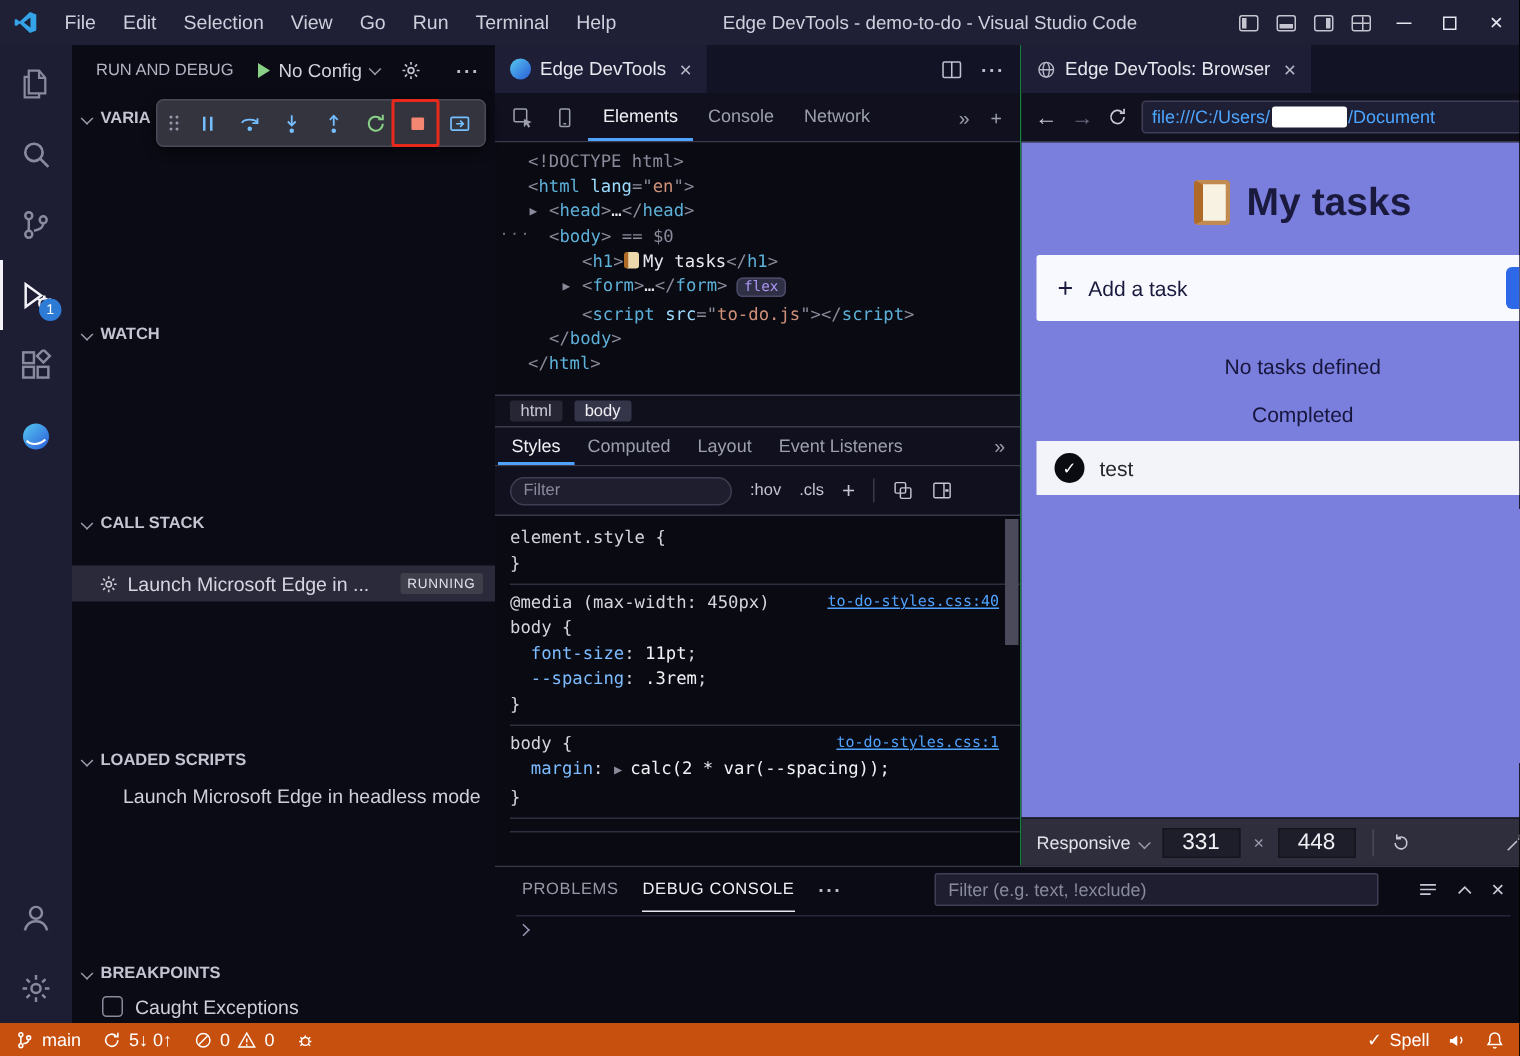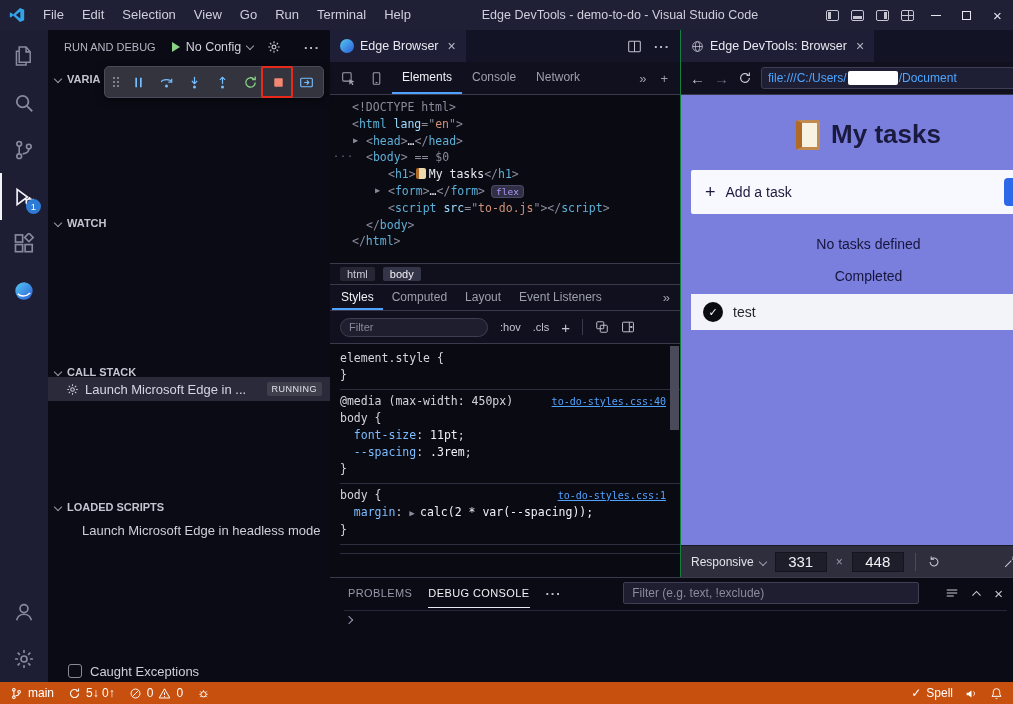--- a/index.html
+++ b/index.html
@@ -38,21 +38,21 @@
 .sidebar{width:282px;background:var(--sidebar-bg);position:relative;font-size:13px;flex:none}
 .sb-header{height:34px;display:flex;align-items:center;padding:0 10px 0 16px}
 .sb-title{font-size:11px;color:#B4B4C4;white-space:nowrap}
 .play-tri{width:0;height:0;border-left:8px solid var(--run-green);border-top:5px solid transparent;border-bottom:5px solid transparent;margin-left:16px}
 .cfg-label{margin-left:6px;color:#D2D2DE;font-size:12.5px}
 .chev-d{width:6px;height:6px;border-right:1.4px solid #9A9AAC;border-bottom:1.4px solid #9A9AAC;transform:rotate(45deg);margin-left:6px;margin-top:-3px}
 .sb-gear{margin-left:14px;color:#C0C0CE}
 .dots-txt{color:#C0C0CE;letter-spacing:1px;font-size:13px;font-weight:bold}
 .sb-dots{margin-left:auto}
 .sb-sec{position:absolute;left:0;right:0;height:22px;display:flex;align-items:center;gap:6px;padding-left:7px;font-size:11px;font-weight:700;color:#C4C4D2}
-.sec-vars{top:38px}.sec-watch{top:182px}.sec-stack{top:331px}.sec-loaded{top:466px}.sec-bps{top:608px}
+.sec-vars{top:38px}.sec-watch{top:182px}.sec-stack{top:308px}.sec-loaded{top:466px}.sec-bps{top:608px}
 .row-stack{position:absolute;top:347px;left:0;right:0;height:24px;background:#2A2A3A;display:flex;align-items:center;gap:6px;padding:0 8px 0 18px;color:#D6D6E2}
 .badge-running{margin-left:auto;background:#3F3F4C;color:#E2E2EC;font-size:9px;letter-spacing:.5px;padding:2px 5px;border-radius:2px}
 .sb-row{position:absolute;left:0;right:0;height:22px;display:flex;align-items:center;gap:6px;color:#CFCFDA;white-space:nowrap;overflow:hidden}
 .row-ls1{top:489px;padding-left:34px}
 .row-ls2{top:511px;padding-left:34px}
 .js-chip{color:#E8D44D;font-weight:700;font-size:10px}
 .row-bp{top:630px;padding-left:20px;gap:8px}
 .checkbox{width:14px;height:14px;border:1px solid #8A8A9A;border-radius:3px;flex:none}
 
 
@@ -316,34 +316,38 @@
       </div>
 
       <div class="sb-sec sec-loaded">
           <span class="chev-d" style="margin:0"></span>
           <span>LOADED SCRIPTS</span>
         </div>
       <div class="sb-row row-ls1">
           <span>Launch Microsoft Edge in headless mode</span>
         </div>
 
+      <div class="sb-sec sec-bps">
+          <span class="chev-d" style="margin:0"></span>
+          <span>BREAKPOINTS</span>
+        </div>
       <div class="sb-row row-bp">
           <span class="checkbox"></span>
           <span>Caught Exceptions</span>
         </div>
     </div>
 
     <div class="center-right">
       <div class="top-row">
 
         <div class="editor-col">
           <div class="tabbar">
             <div class="tab">
               <span class="edt-ic"></span>
-              <span>Edge Browser</span>
+              <span>Edge DevTools</span>
               <span class="tab-close">×</span>
             </div>
             <div class="tabbar-rest">
               <span>
                   <svg width="15" height="15" viewBox="0 0 16 16" fill="none" stroke="currentColor" stroke-width="1.1">
                     <rect x="1.8" y="2.5" width="12.4" height="11" rx="1"></rect>
                     <path d="M8 2.5v11"></path>
                   </svg>
                 </span>
               <span class="dots-txt">···</span>

